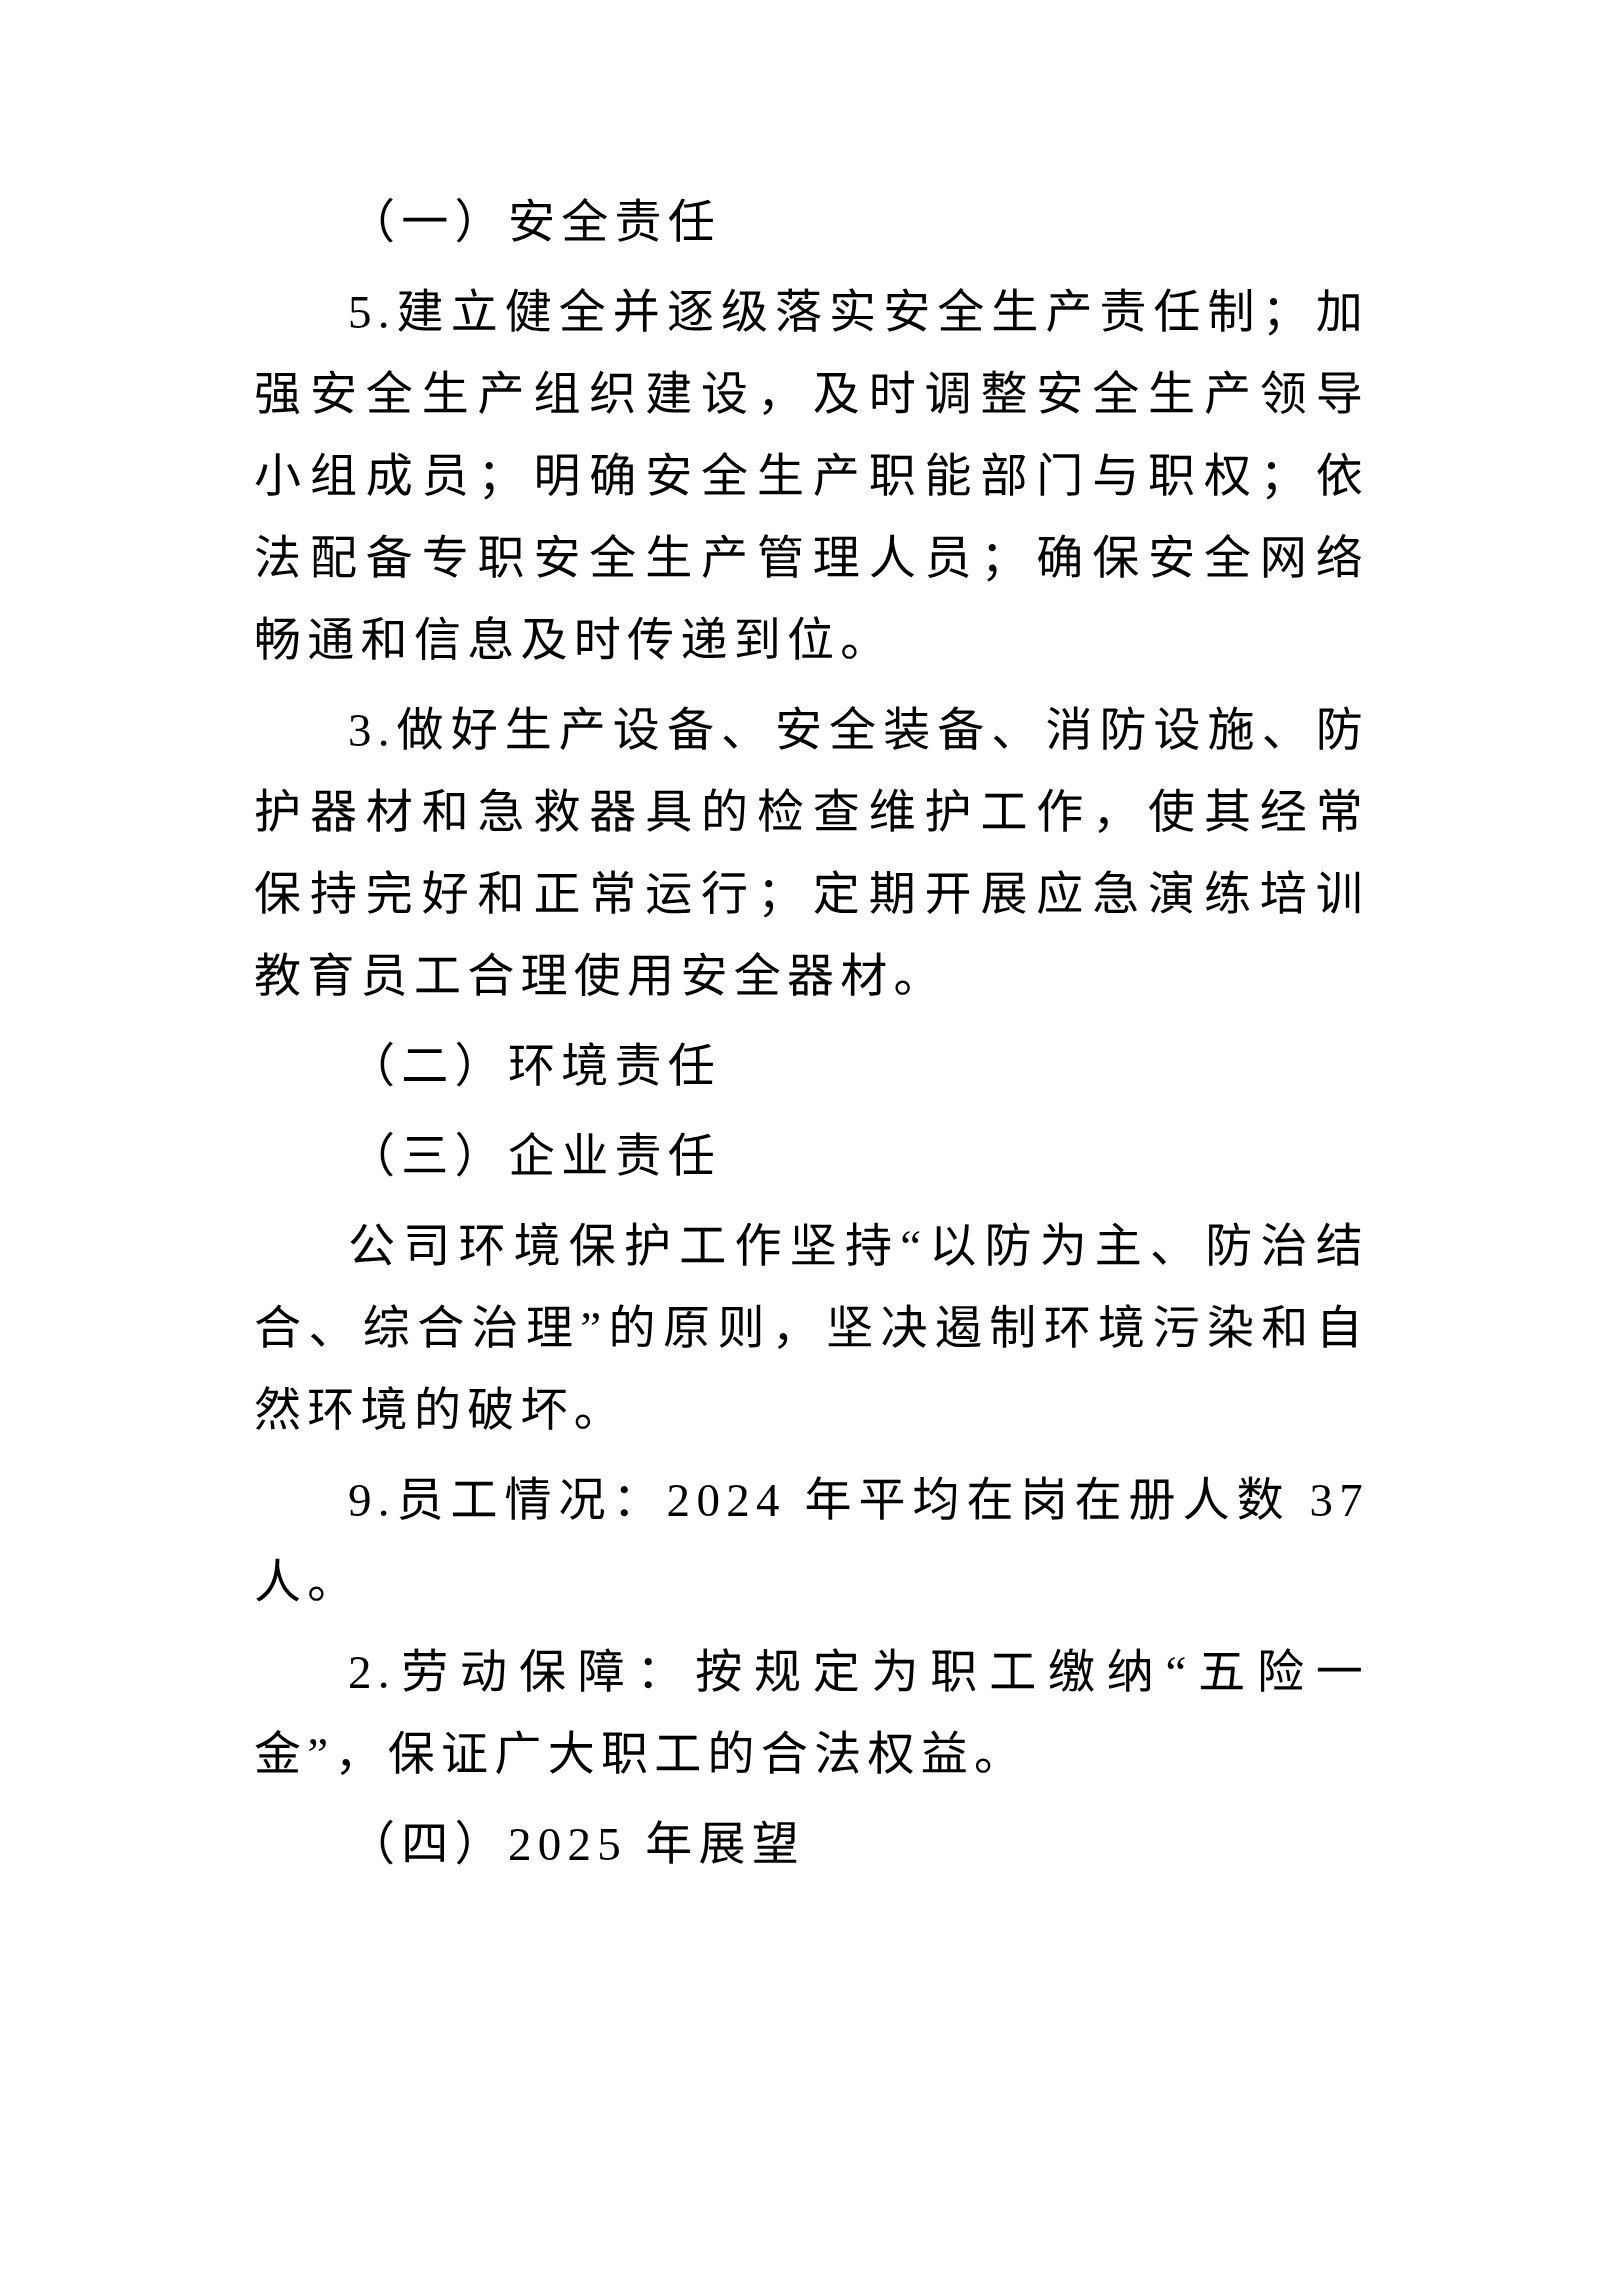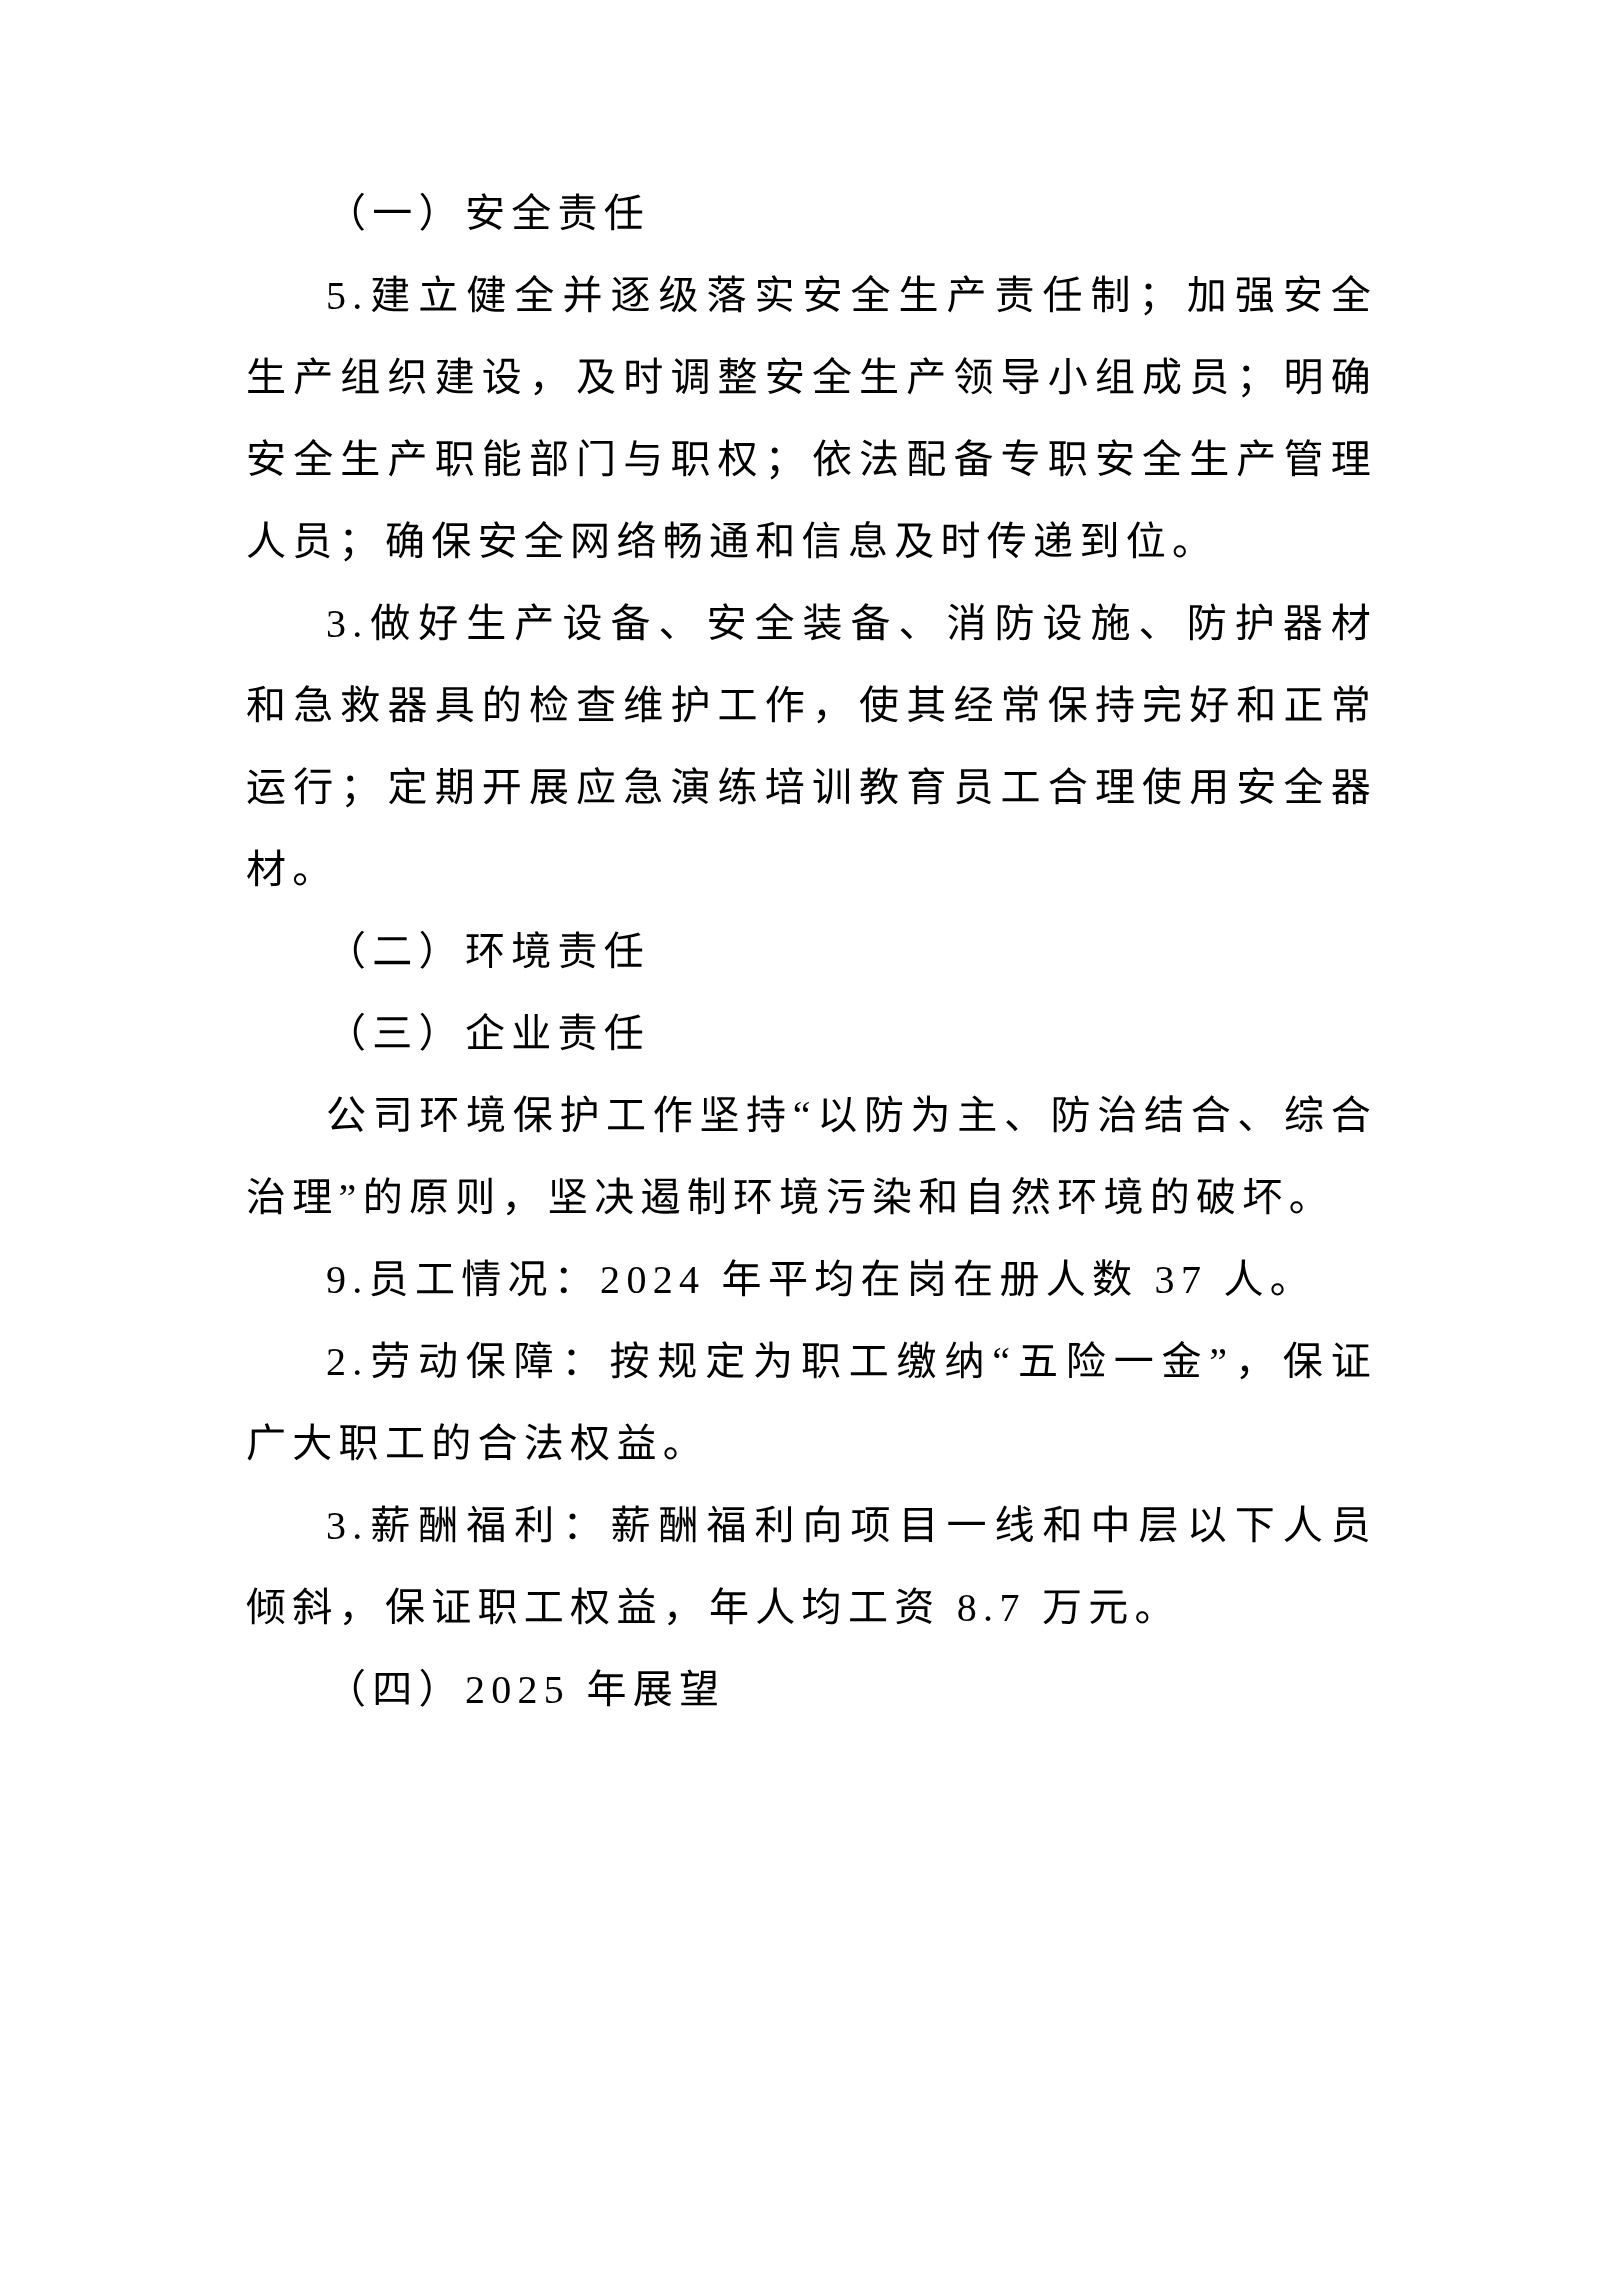--- a/index.html
+++ b/index.html
@@ -12,43 +12,42 @@
     width: 1623px;
     height: 2295px;
     margin: 0 auto;
     background: #ffffff;
     box-sizing: border-box;
     padding: 173px 246px 0 246px;
     overflow: hidden;
   }
   .doc-block {
     font-family: "Liberation Serif", "DejaVu Serif", serif;
-    font-size: 40px;
+    font-size: 47px;
     line-height: 82px;
     letter-spacing: 6.3px;
     color: #000000;
     text-align: justify;
     text-justify: inter-character;
     text-indent: 2em;
-    margin: 0;
+    margin: 8px;
     padding: 0;
     word-break: break-all;
   }
   .doc-heading {
     font-weight: normal;
   }
 </style>
 </head>
 <body>
 
 <div class="page">
   <p class="doc-block doc-heading">（一）安全责任</p>
   <p class="doc-block">5.建立健全并逐级落实安全生产责任制；加强安全生产组织建设，及时调整安全生产领导小组成员；明确安全生产职能部门与职权；依法配备专职安全生产管理人员；确保安全网络畅通和信息及时传递到位。</p>
   <p class="doc-block">3.做好生产设备、安全装备、消防设施、防护器材和急救器具的检查维护工作，使其经常保持完好和正常运行；定期开展应急演练培训教育员工合理使用安全器材。</p>
   <p class="doc-block doc-heading">（二）环境责任</p>
   <p class="doc-block doc-heading">（三）企业责任</p>
   <p class="doc-block">公司环境保护工作坚持“以防为主、防治结合、综合治理”的原则，坚决遏制环境污染和自然环境的破坏。</p>
   <p class="doc-block">9.员工情况：2024 年平均在岗在册人数 37 人。</p>
   <p class="doc-block">2.劳动保障：按规定为职工缴纳“五险一金”，保证广大职工的合法权益。</p>
-  <p class="doc-block">3.薪酬福利：薪酬福利向项目一线和中层以下人员倾斜，保证职工权益，年人均工资 8.7 万元。</p>
   <p class="doc-block doc-heading">（四）2025 年展望</p>
 </div>
 
 
 </body></html>

